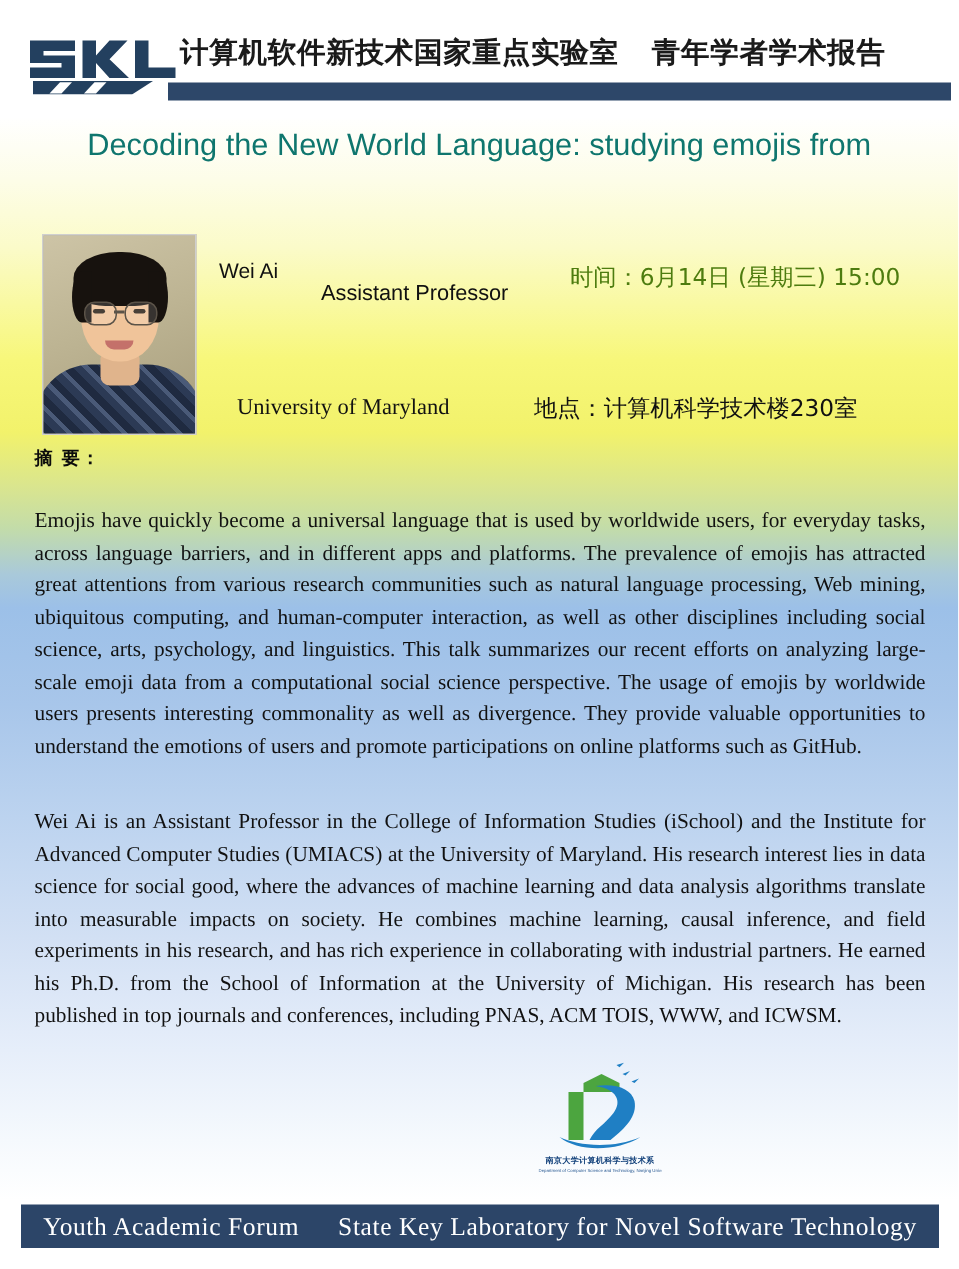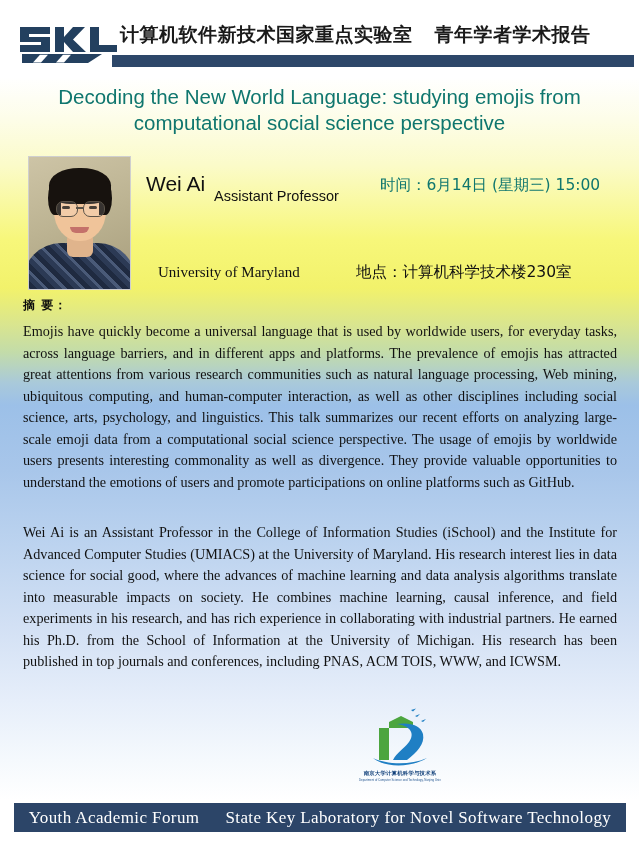--- a/index.html
+++ b/index.html
@@ -112,37 +112,37 @@
   .ph-glass-r { position:absolute; left:54px; top:44px; width:20px; height:14px;
            border:1.6px solid #5b5348; border-radius:7px; background:rgba(255,255,255,0.14); }
   .ph-bridge { position:absolute; left:47px; top:50px; width:7px; height:1.6px; background:#5b5348; }
   .ph-eye-l { position:absolute; left:33px; top:49px; width:8px; height:3px; background:#2a2118; border-radius:2px;}
   .ph-eye-r { position:absolute; left:60px; top:49px; width:8px; height:3px; background:#2a2118; border-radius:2px;}
   .ph-mouth { position:absolute; left:41px; top:70px; width:19px; height:6px;
            background:#c4716a; border-radius:0 0 9px 9px; }
   #speaker-name {
     position: absolute;
     left: 118px; top: 16px;
-    font-size: 21px;
+    font-size: 14px;
     color: #111;
     white-space: nowrap;
   }
   #speaker-role {
     position: absolute;
     left: 186px; top: 21px;
     font-size: 14.5px;
     color: #111;
     white-space: nowrap;
     margin-top: 11px;
   }
   #talk-time {
     position: absolute;
     left: 352px; top: 19px;
     font-size: 15.5px;
-    color: #0f766e;
+    color: #4d7c0f;
     white-space: nowrap;
     font-family: "DejaVu Sans", "Liberation Sans", sans-serif;
   }
   #speaker-affiliation {
     position: absolute;
     left: 130px; top: 108px;
     font-size: 15px;
     color: #111;
     white-space: nowrap;
     font-family: Liberation Serif, serif;
@@ -164,20 +164,21 @@
     color: #0b0b0b;
     letter-spacing: 1px;
   }
   .body-text {
     font-family: "Liberation Serif", "DejaVu Serif", serif;
     font-size: 14.2px;
     line-height: 21.5px;
     color: #111111;
     text-align: justify;
     text-justify: inter-word;
+    margin-top: 16px;
   }
   #abstract-heading { position:absolute; left:23px; top:297px; }
   #abstract-text    { position:absolute; left:23px; top:321px; width:594px; }
   #bio-heading      { position:absolute; left:23px; top:495px; }
   #bio-text         { position:absolute; left:23px; top:522px; width:594px; }
   
   #footer-logos {
     position: absolute;
     left: 0; top: 706px;
     width: 639px; height: 90px;
@@ -268,21 +269,20 @@
 
     <div id="header-title-cn">
       <span>计算机软件新技术国家重点实验室</span><span class="gap"></span><span>青年学者学术报告</span>
     </div>
 
     <div id="header-bar"></div>
   </div>
 
   <div id="main-title">
     <div>Decoding the New World Language: studying emojis from</div>
-    <div>computational social science perspective</div>
   </div>
 
   <div id="speaker-block">
 
     <div id="speaker-photo">
       <div class="ph-bg"></div>
       <div class="ph-shoulder"></div>
       <div class="ph-neck"></div>
       <div class="ph-face"></div>
       <div class="ph-hair"></div>

